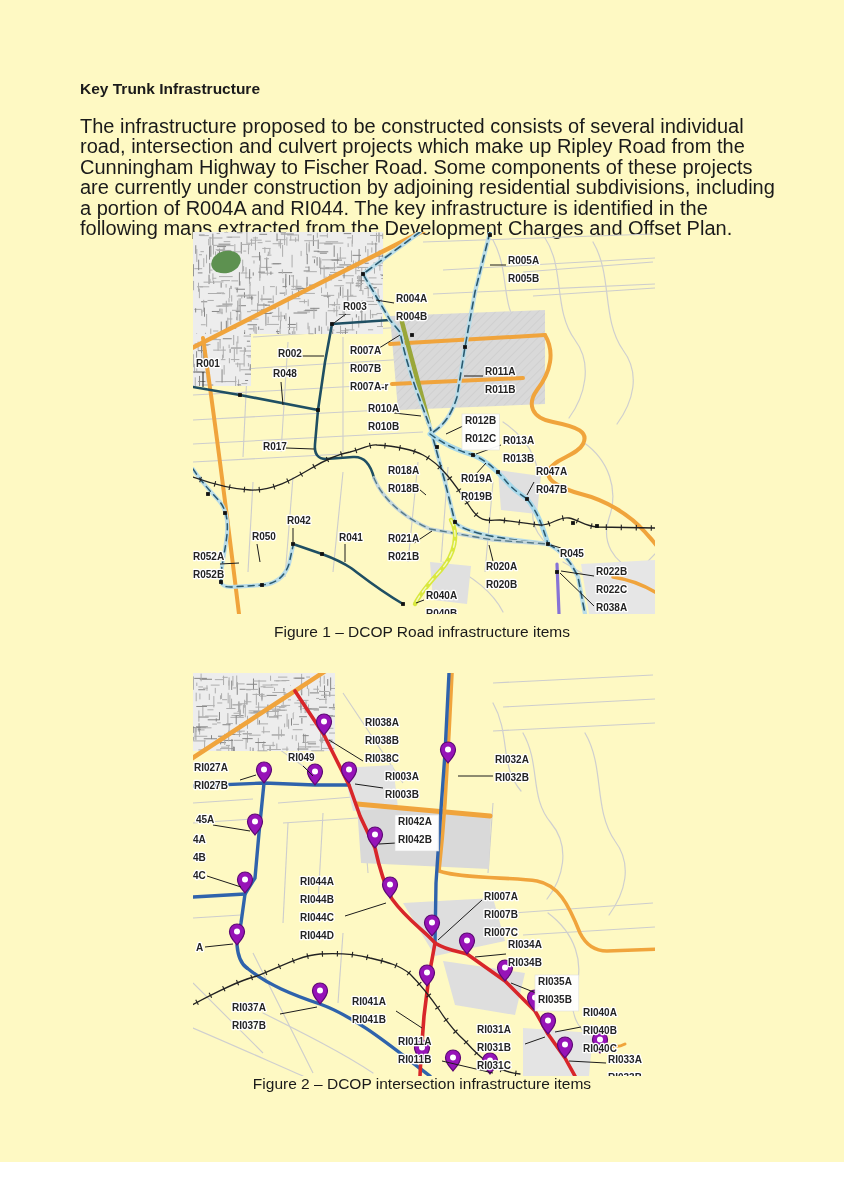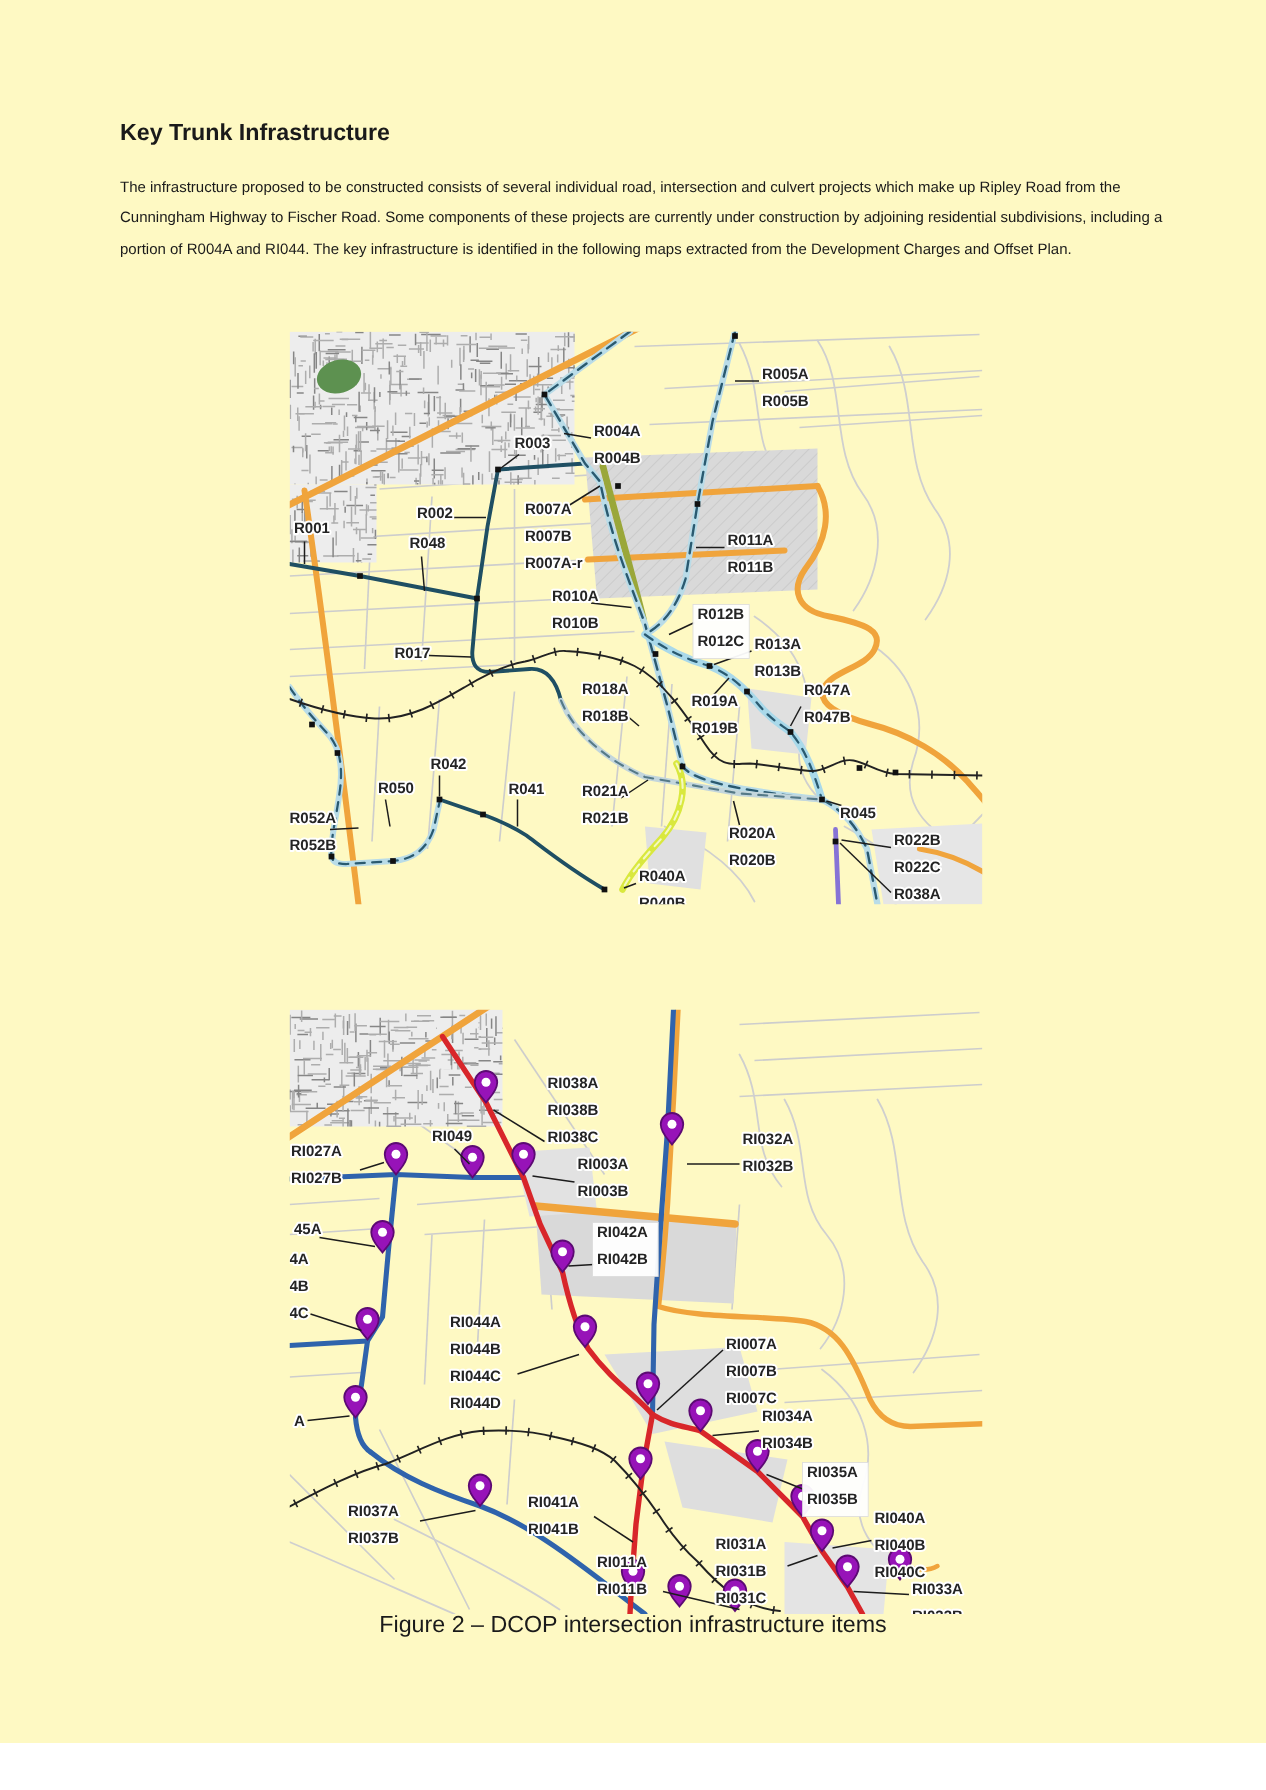--- a/index.html
+++ b/index.html
@@ -1,21 +1,21 @@
 <!DOCTYPE html>
 <html><head>
 <meta charset="utf-8">
 <style>
   html,body{margin:0;padding:0;background:#ffffff;}
   .page{position:relative;width:844px;height:1162px;background:#fef9c3;overflow:hidden;
         font-family:"Liberation Sans","DejaVu Sans",sans-serif;color:#1a1a1a;}
   .doc-heading{position:absolute;left:80px;top:80px;font-size:15.5px;font-weight:bold;}
-  .doc-para{position:absolute;left:80px;top:116px;width:695px;font-size:10px;line-height:20.4px;}
+  .doc-para{position:absolute;left:80px;top:116px;width:695px;font-size:20px;line-height:20.4px;}
   .map-fig{position:absolute;overflow:hidden;}
-  #map1{left:193px;top:221px;width:462px;height:382px;}
+  #map1{left:193px;top:232px;width:462px;height:382px;}
   #map2{left:193px;top:673px;width:462px;height:403px;}
   .fig-caption{position:absolute;left:0;width:844px;text-align:center;font-size:15.5px;}
   #cap1{top:623px;} #cap2{top:1075px;text-align:center;}
   svg{display:block;}
   svg text.maplbl{font-family:"Liberation Sans","DejaVu Sans",sans-serif;font-size:10px;font-weight:bold;
        fill:#242424;paint-order:stroke;stroke:#ffffff;stroke-width:2.6px;stroke-linejoin:round;}
 </style>
 </head>
 <body>
 
@@ -750,20 +750,21 @@
           <text x="293" y="349" dominant-baseline="hanging" class="maplbl">R020B</text>
           <text x="367" y="318" dominant-baseline="hanging" class="maplbl">R045</text>
           <text x="403" y="336" dominant-baseline="hanging" class="maplbl">R022B</text>
           <text x="403" y="354" dominant-baseline="hanging" class="maplbl">R022C</text>
           <text x="233" y="360" dominant-baseline="hanging" class="maplbl">R040A</text>
           <text x="233" y="378" dominant-baseline="hanging" class="maplbl">R040B</text>
           <text x="403" y="372" dominant-baseline="hanging" class="maplbl">R038A</text>
         </g>
     </svg>
   </div>
+  <div id="cap1" class="fig-caption">Figure 1 – DCOP Road infrastructure items</div>
 
   <div id="map2" class="map-fig">
     <svg id="svg2" width="462" height="403" viewBox="0 0 462 403">
       <g id="m2-bg">
           <line x1="0" y1="130" x2="60" y2="126" stroke="#cdcdcd" stroke-width="1.1"></line>
           <line x1="0" y1="150" x2="60" y2="146" stroke="#cdcdcd" stroke-width="1.1"></line>
           <line x1="85" y1="130" x2="160" y2="124" stroke="#cdcdcd" stroke-width="1.1"></line>
           <line x1="90" y1="150" x2="165" y2="145" stroke="#cdcdcd" stroke-width="1.1"></line>
           <line x1="0" y1="245" x2="48" y2="242" stroke="#cdcdcd" stroke-width="1.1"></line>
           <line x1="20" y1="30" x2="120" y2="100" stroke="#cdcdcd" stroke-width="1.1"></line>

